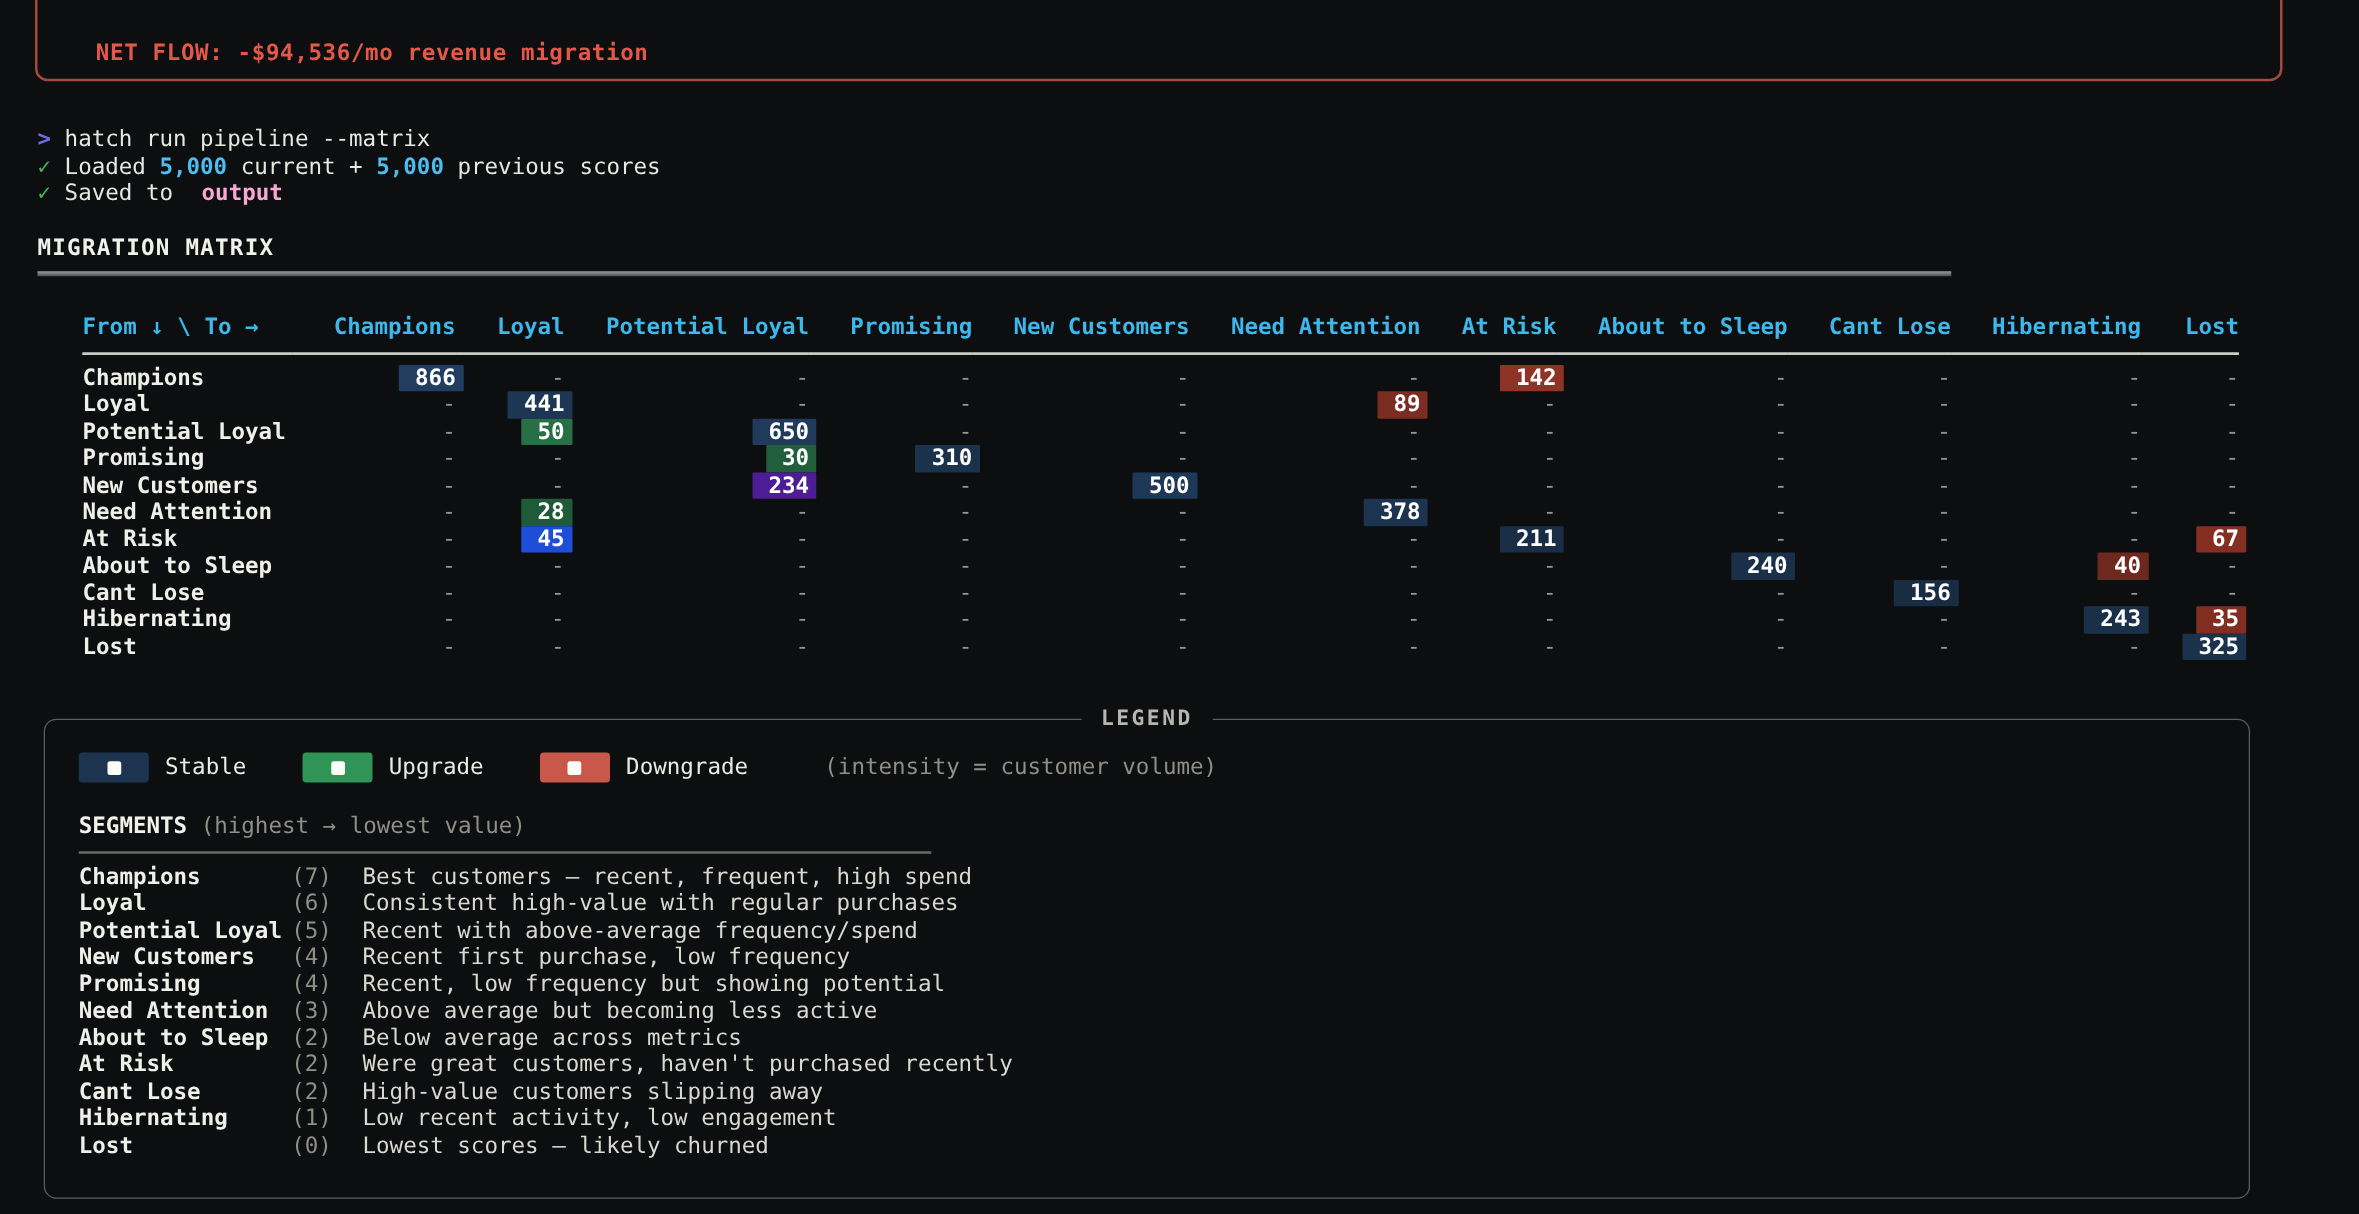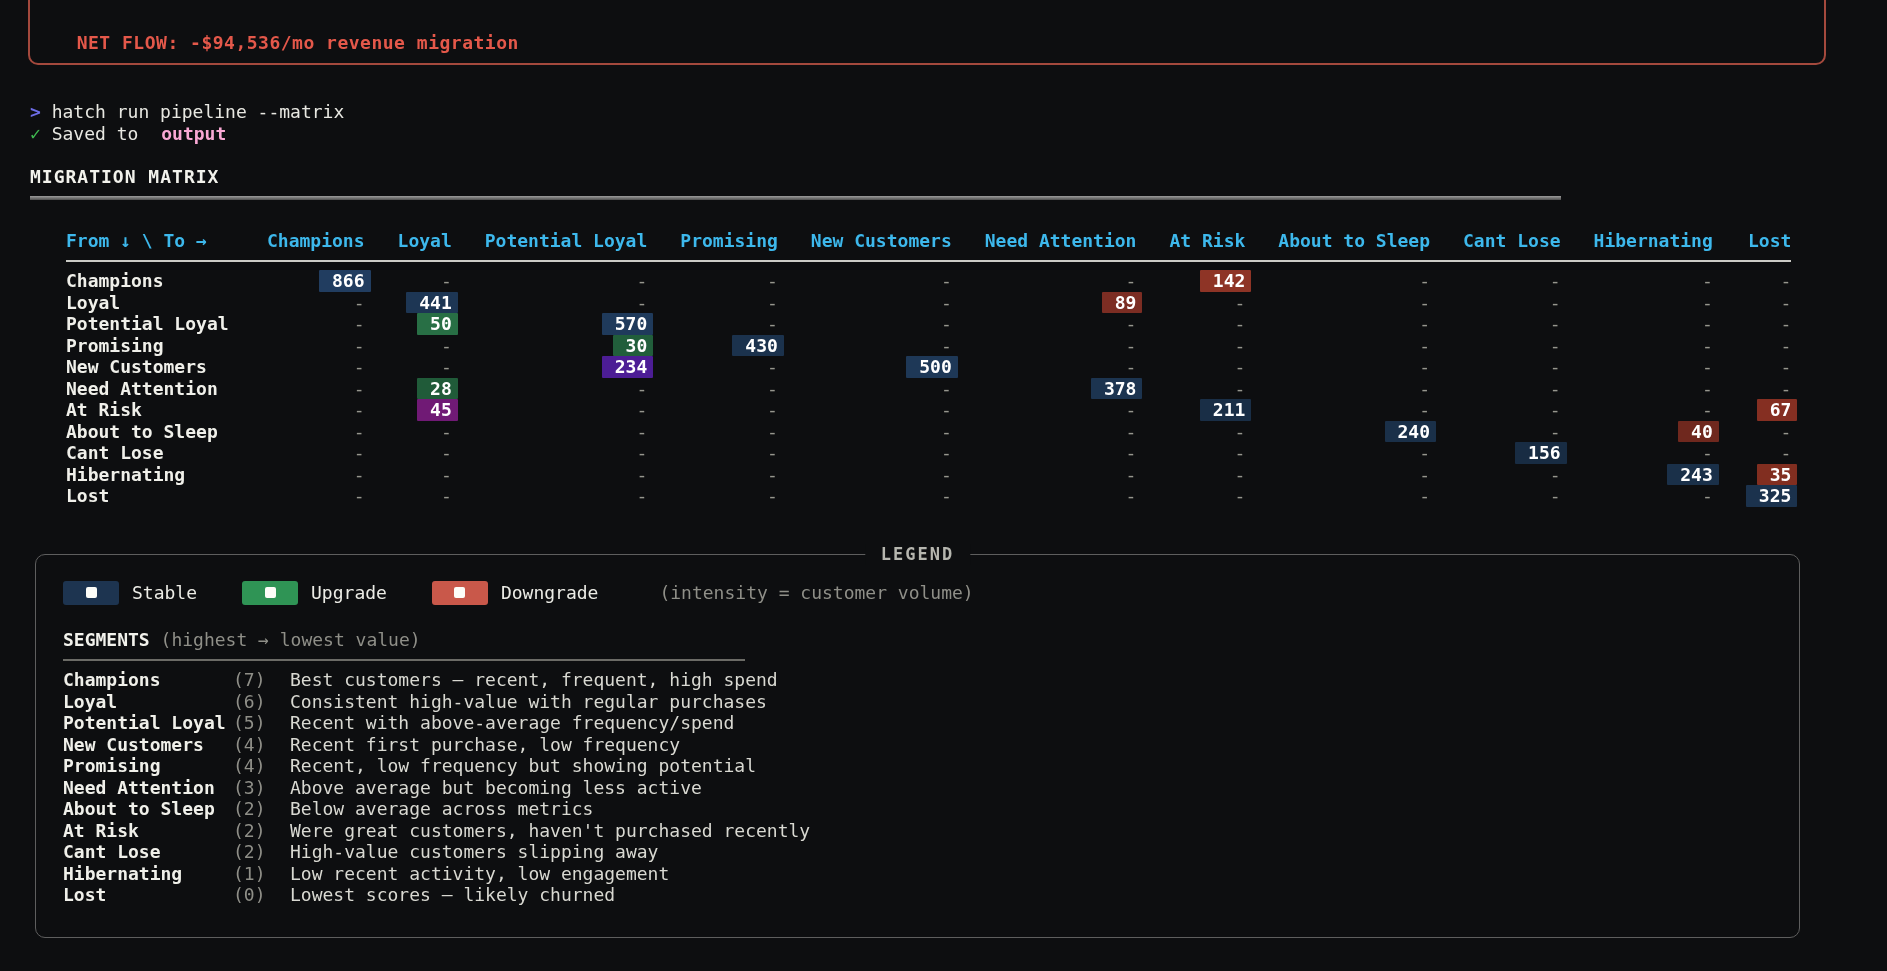--- a/index.html
+++ b/index.html
@@ -72,20 +72,21 @@
 </head>
 <body>
 
 <div class="banner">
   <span>NET FLOW: -$94,536/mo revenue migration</span>
 </div>
 
 <div class="terminal">
   <div class="term-line"><span class="prompt">&gt;</span><span> hatch run pipeline --matrix</span></div>
   <div id="status-lines">
+      <div class="term-line"><span class="check">✓ </span><span>Loaded </span><span class="c-cyan">5,000</span><span> current + </span><span class="c-cyan">5,000</span><span> previous scores</span></div>
       <div class="term-line"><span class="check">✓ </span><span>Saved to </span><span class="c-bold">output</span></div>
     </div>
 </div>
 
 <div class="matrix-title">MIGRATION MATRIX</div>
 <div class="hr-thick"></div>
 
 <table class="matrix">
   <thead>
       <tr id="matrix-head-row">
@@ -129,36 +130,36 @@
         <td><span class="dash">-</span></td>
         <td><span class="dash">-</span></td>
         <td><span class="dash">-</span></td>
         <td><span class="dash">-</span></td>
         <td><span class="dash">-</span></td>
       </tr>
       <tr>
         <th class="rowlabel">Potential Loyal</th>
         <td><span class="dash">-</span></td>
         <td><span class="badge" style="background: rgb(40, 111, 69);">50</span></td>
-        <td><span class="badge" style="background: rgb(31, 58, 91);">570</span></td>
+        <td><span class="badge" style="background: rgb(31, 58, 91);">650</span></td>
         <td><span class="dash">-</span></td>
         <td><span class="dash">-</span></td>
         <td><span class="dash">-</span></td>
         <td><span class="dash">-</span></td>
         <td><span class="dash">-</span></td>
         <td><span class="dash">-</span></td>
         <td><span class="dash">-</span></td>
         <td><span class="dash">-</span></td>
       </tr>
       <tr>
         <th class="rowlabel">Promising</th>
         <td><span class="dash">-</span></td>
         <td><span class="dash">-</span></td>
         <td><span class="badge" style="background: rgb(33, 94, 59);">30</span></td>
-        <td><span class="badge" style="background: rgb(27, 50, 77);">430</span></td>
+        <td><span class="badge" style="background: rgb(27, 50, 77);">310</span></td>
         <td><span class="dash">-</span></td>
         <td><span class="dash">-</span></td>
         <td><span class="dash">-</span></td>
         <td><span class="dash">-</span></td>
         <td><span class="dash">-</span></td>
         <td><span class="dash">-</span></td>
         <td><span class="dash">-</span></td>
       </tr>
       <tr>
         <th class="rowlabel">New Customers</th>
@@ -184,21 +185,21 @@
         <td><span class="badge" style="background: rgb(28, 52, 80);">378</span></td>
         <td><span class="dash">-</span></td>
         <td><span class="dash">-</span></td>
         <td><span class="dash">-</span></td>
         <td><span class="dash">-</span></td>
         <td><span class="dash">-</span></td>
       </tr>
       <tr>
         <th class="rowlabel">At Risk</th>
         <td><span class="dash">-</span></td>
-        <td><span class="badge" style="background: #701a75;">45</span></td>
+        <td><span class="badge" style="background: #1d4ed8;">45</span></td>
         <td><span class="dash">-</span></td>
         <td><span class="dash">-</span></td>
         <td><span class="dash">-</span></td>
         <td><span class="dash">-</span></td>
         <td><span class="badge" style="background: rgb(25, 46, 70);">211</span></td>
         <td><span class="dash">-</span></td>
         <td><span class="dash">-</span></td>
         <td><span class="dash">-</span></td>
         <td><span class="badge" style="background: rgb(133, 47, 34);">67</span></td>
       </tr>

